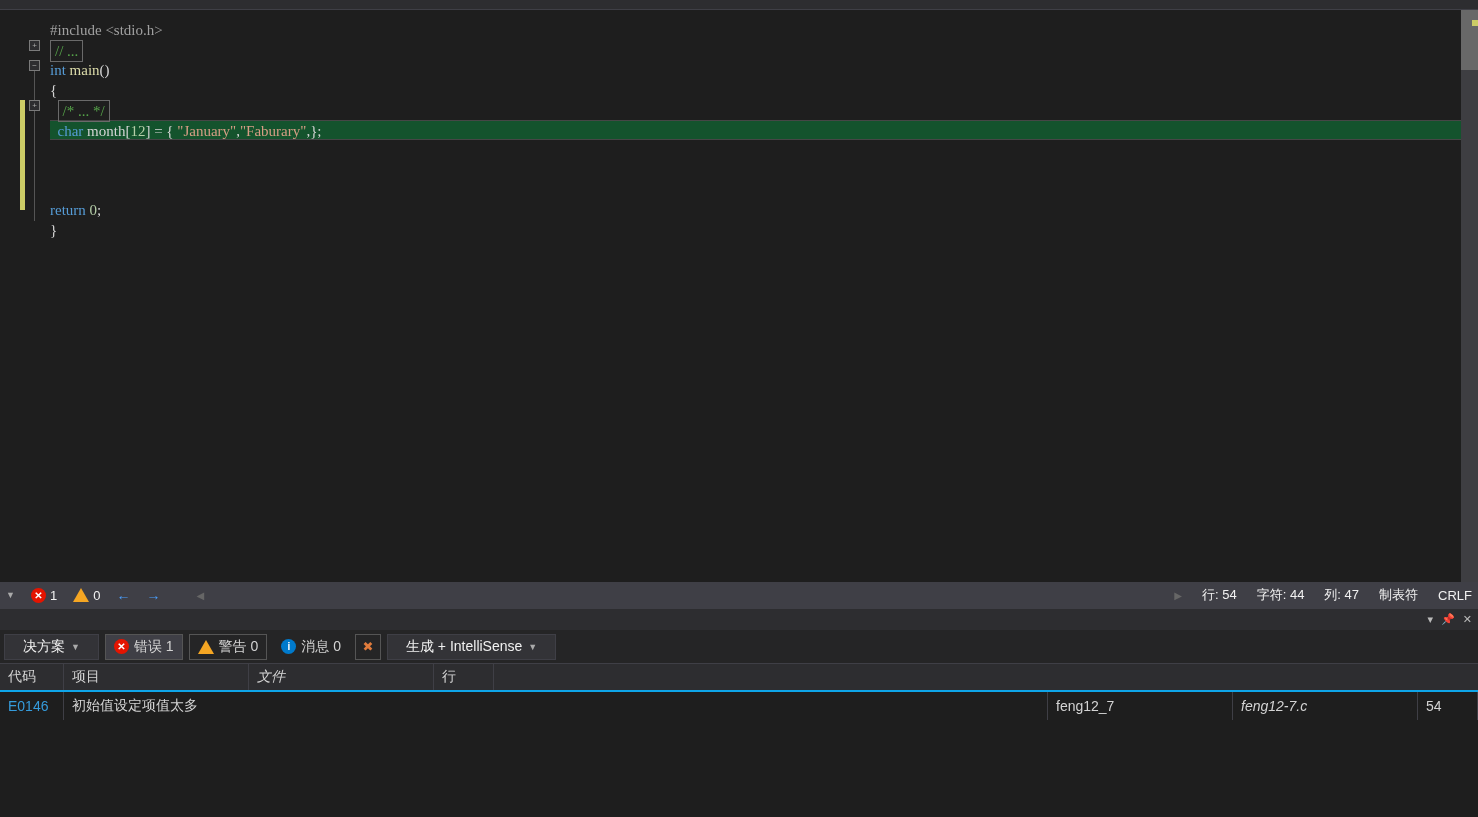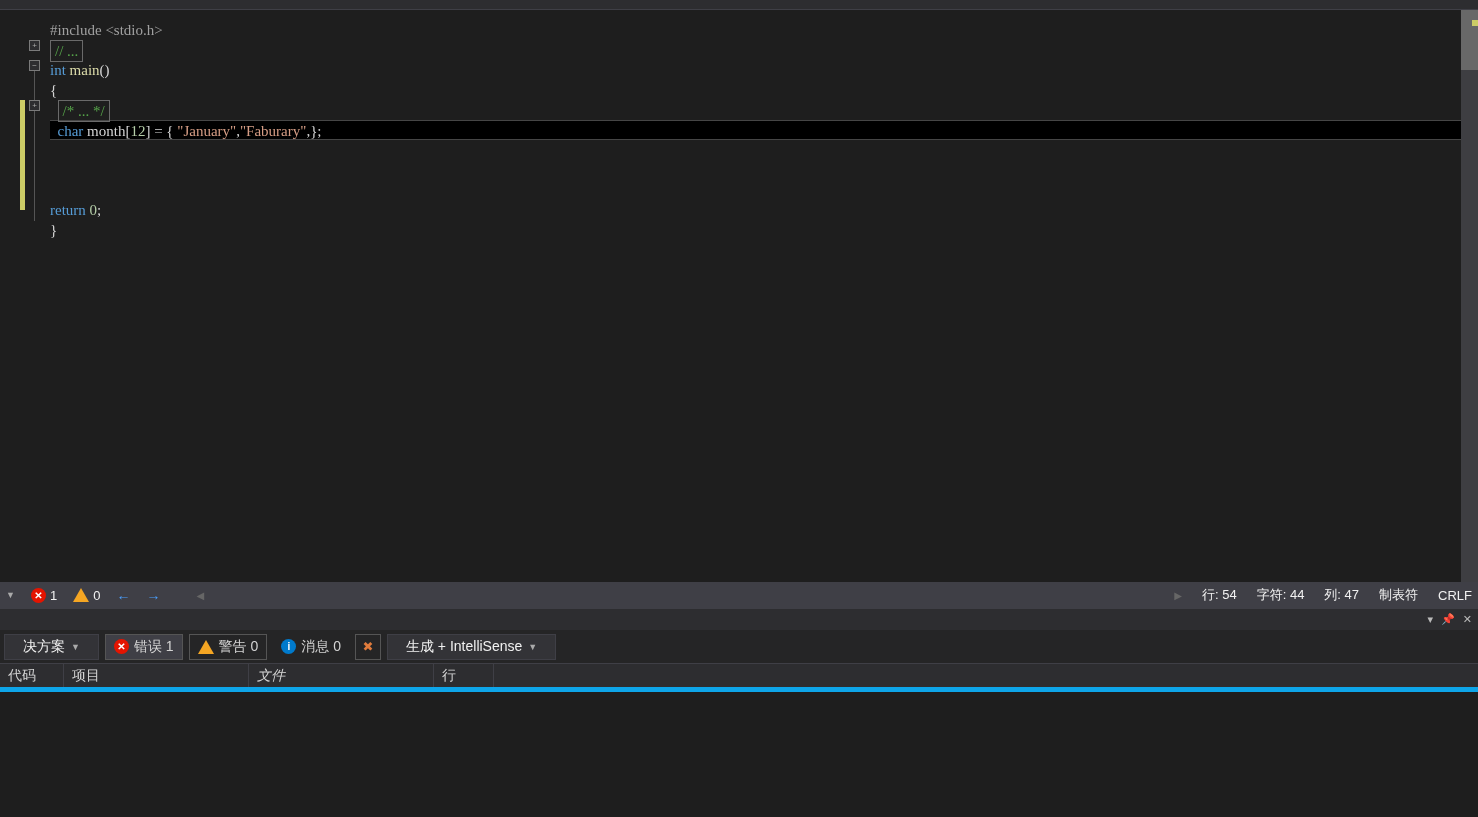--- a/index.html
+++ b/index.html
@@ -78,21 +78,21 @@
 .code-line {
   height: 20px;
   white-space: pre;
 }
 .boxed-comment {
   display: inline-block;
   border: 1px solid #6a6a6a;
   padding: 0 4px;
 }
 .highlighted-line {
-  background: #000000;
+  background: #14532d;
   border-top: 1px solid #464646;
   border-bottom: 1px solid #464646;
 }
 .kw { color: #569cd6; }
 .fn { color: #dcdcaa; }
 .inc { color: #a0a0a0; }
 .str { color: #d69d85; }
 .comment { color: #57a64a; }
 .num { color: #b5cea8; }
 .plain { color: #d4d4d4; }
@@ -204,21 +204,21 @@
 }
 
 
 .err-table {
   background: #252526;
 }
 .err-table-head {
   display: flex;
   height: 28px;
   background: #2d2d30;
-  border-bottom: 5px solid #0ea5e9;
+  border-bottom: 2px solid #0ea5e9;
   font-size: 14px;
 }
 .err-table-head > div, .err-row > div {
   padding: 4px 8px;
   display: flex;
   align-items: center;
   border-right: 1px solid #3f3f46;
 }
 .col-code { width: 64px; }
 .col-desc { flex: 1; }
@@ -339,13 +339,22 @@
   </div>
 </div>
 
 <div class="err-table">
   <div class="err-table-head">
     <div class="col-code">代码</div>
     <div class="col-proj">项目</div>
     <div class="col-file">文件</div>
     <div class="col-line">行</div>
   </div>
+  <div class="err-body" id="err-body">
+      <div class="err-row">
+        <div class="col-code">E0146</div>
+        <div class="col-desc">初始值设定项值太多</div>
+        <div class="col-proj">feng12_7</div>
+        <div class="col-file">feng12-7.c</div>
+        <div class="col-line">54</div>
+      </div>
+    </div>
 </div>
 
 </body></html>

